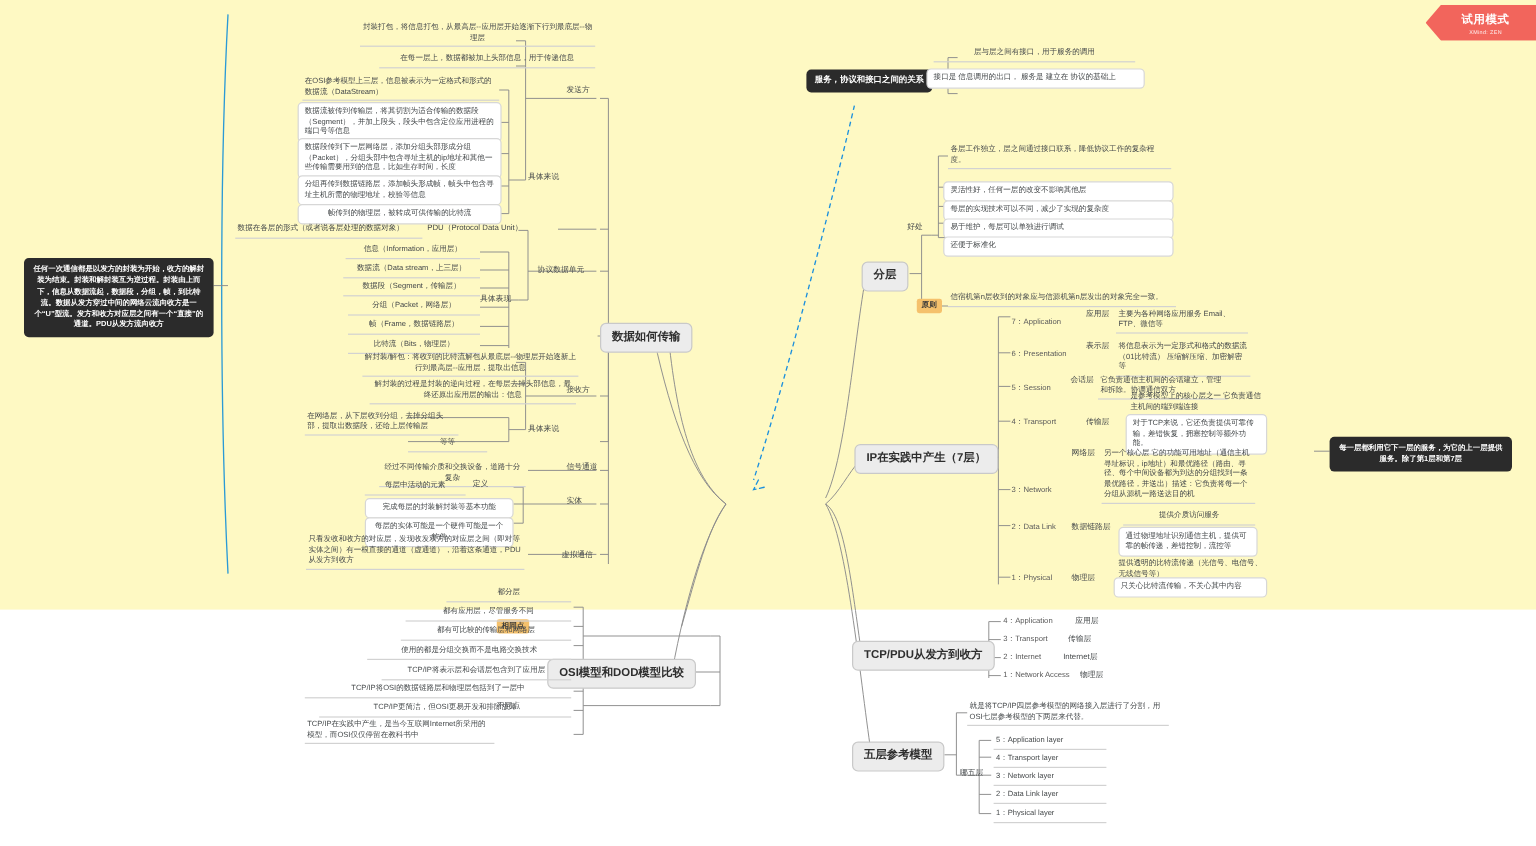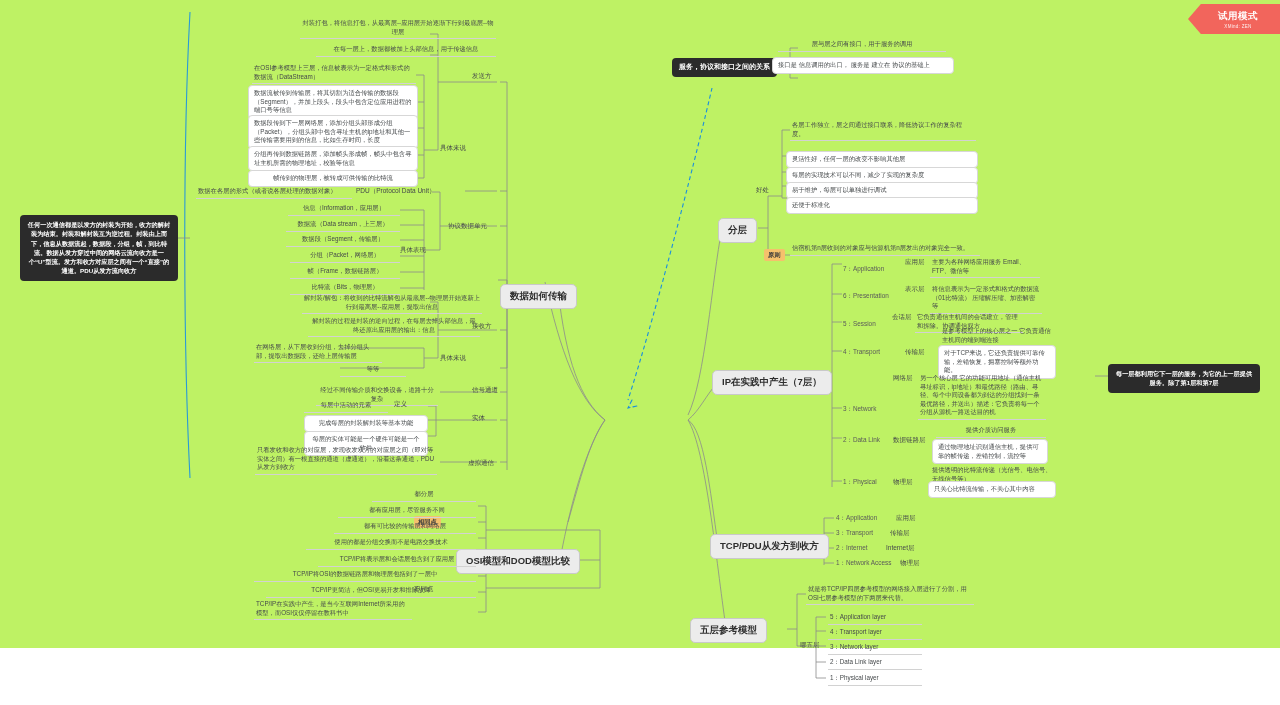--- a/index.html
+++ b/index.html
@@ -2,21 +2,21 @@
 <html><head>
 <meta charset="utf-8">
 <style>
   * { box-sizing: border-box; margin: 0; padding: 0; }
   html, body {
     width: 1280px; height: 705px;
     background: #ffffff;
     font-family: "Liberation Sans", "DejaVu Sans", sans-serif;
     overflow: hidden;
   }
-  #canvas { position: relative; width: 1280px; height: 648px; background: #bef264; }
+  #canvas { position: relative; width: 1280px; height: 508px; background: #fef9c3; }
 
   
   .node {
     position: absolute;
     white-space: pre-line;
     line-height: 1.35;
     color: #3f3f3f;
   }
   
   .leaf {
@@ -333,30 +333,30 @@
   <div class="node pill" style="left:710px; top:534px;">TCP/PDU从发方到收方</div>
   <div class="node layernum" style="left:836px; top:514px;">4：Application</div>
   <div class="node blabel" style="left:896px; top:514px;">应用层</div>
   <div class="node layernum" style="left:836px; top:529px;">3：Transport</div>
   <div class="node blabel" style="left:890px; top:529px;">传输层</div>
   <div class="node layernum" style="left:836px; top:544px;">2：Internet</div>
   <div class="node blabel" style="left:886px; top:544px;">Internet层</div>
   <div class="node layernum" style="left:836px; top:559px;">1：Network Access</div>
   <div class="node blabel" style="left:900px; top:559px;">物理层</div>
 
-  <div class="node pill" style="left:690px; top:618px;">五层参考模型</div>
+  <div class="node pill" style="left:710px; top:618px;">五层参考模型</div>
   <div class="node leaf" style="left:806px; top:584px; width:168px;">就是将TCP/IP四层参考模型的网络接入层进行了分割，用OSI七层参考模型的下两层来代替。</div>
   <div class="node blabel" style="left:800px; top:641px;">哪五层</div>
   <div class="node leaf" style="left:828px; top:612px; width:94px;">5：Application layer</div>
   <div class="node leaf" style="left:828px; top:627px; width:94px;">4：Transport layer</div>
   <div class="node leaf" style="left:828px; top:642px; width:94px;">3：Network layer</div>
   <div class="node leaf" style="left:828px; top:657px; width:94px;">2：Data Link layer</div>
   <div class="node leaf" style="left:828px; top:673px; width:94px;">1：Physical layer</div>
 
-  <div class="node pill" style="left:500px; top:284px;">数据如何传输</div>
+  <div class="node pill" style="left:500px; top:269px;">数据如何传输</div>
 
   <div class="node blabel" style="left:472px; top:72px;">发送方</div>
   <div class="node leaf" style="left:300px; top:18px; width:196px; text-align:center;">封装打包，将信息打包，从最高层--应用层开始逐渐下行到最底层--物理层</div>
   <div class="node leaf" style="left:316px; top:44px; width:180px; text-align:center;">在每一层上，数据都被加上头部信息，用于传递信息</div>
   <div class="node blabel" style="left:440px; top:144px;">具体来说</div>
   <div class="node leaf" style="left:252px; top:63px; width:164px;">在OSI参考模型上三层，信息被表示为一定格式和形式的数据流（DataStream）</div>
   <div class="node boxed" style="left:248px; top:85px; width:170px;">数据流被传到传输层，将其切割为适合传输的数据段（Segment），并加上段头，段头中包含定位应用进程的端口号等信息</div>
   <div class="node boxed" style="left:248px; top:115px; width:170px;">数据段传到下一层网络层，添加分组头部形成分组（Packet），分组头部中包含寻址主机的ip地址和其他一些传输需要用到的信息，比如生存时间，长度</div>
   <div class="node boxed" style="left:248px; top:146px; width:170px;">分组再传到数据链路层，添加帧头形成帧，帧头中包含寻址主机所需的物理地址，校验等信息</div>
   <div class="node boxed" style="left:248px; top:170px; width:170px; text-align:center;">帧传到的物理层，被转成可供传输的比特流</div>

